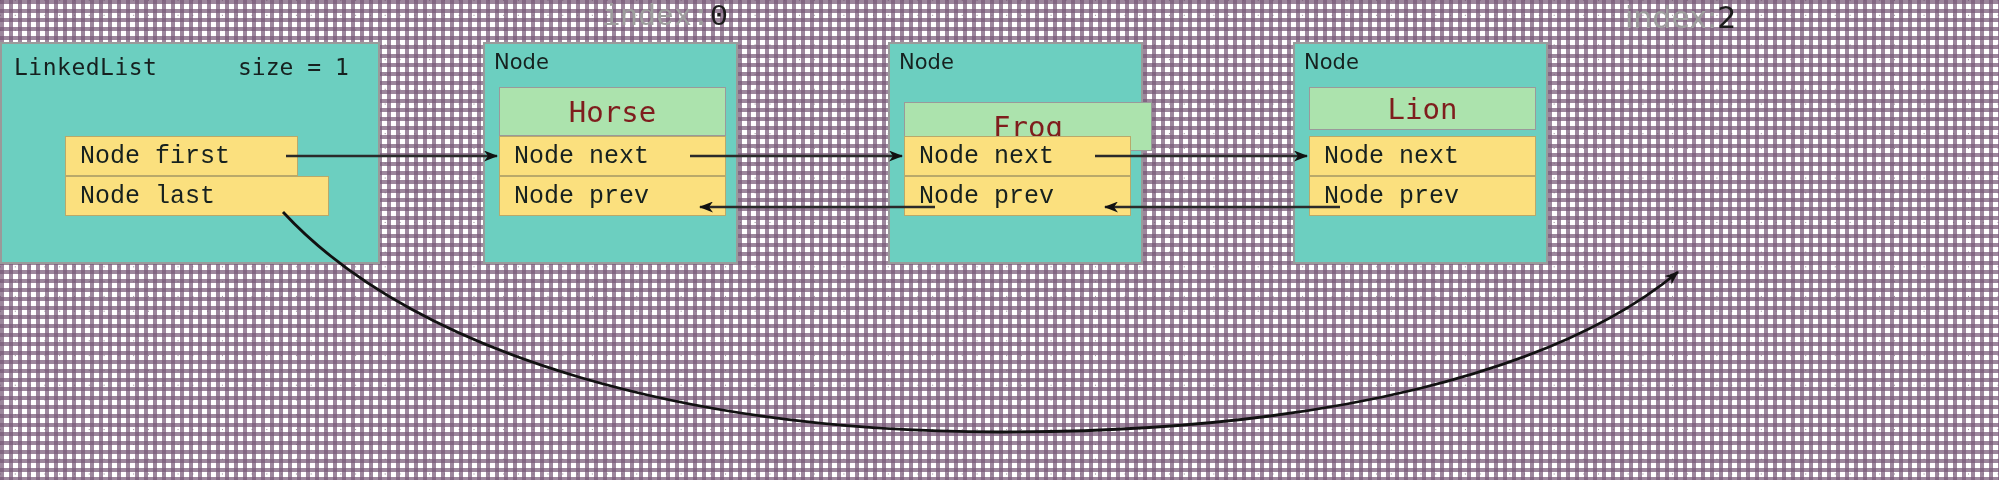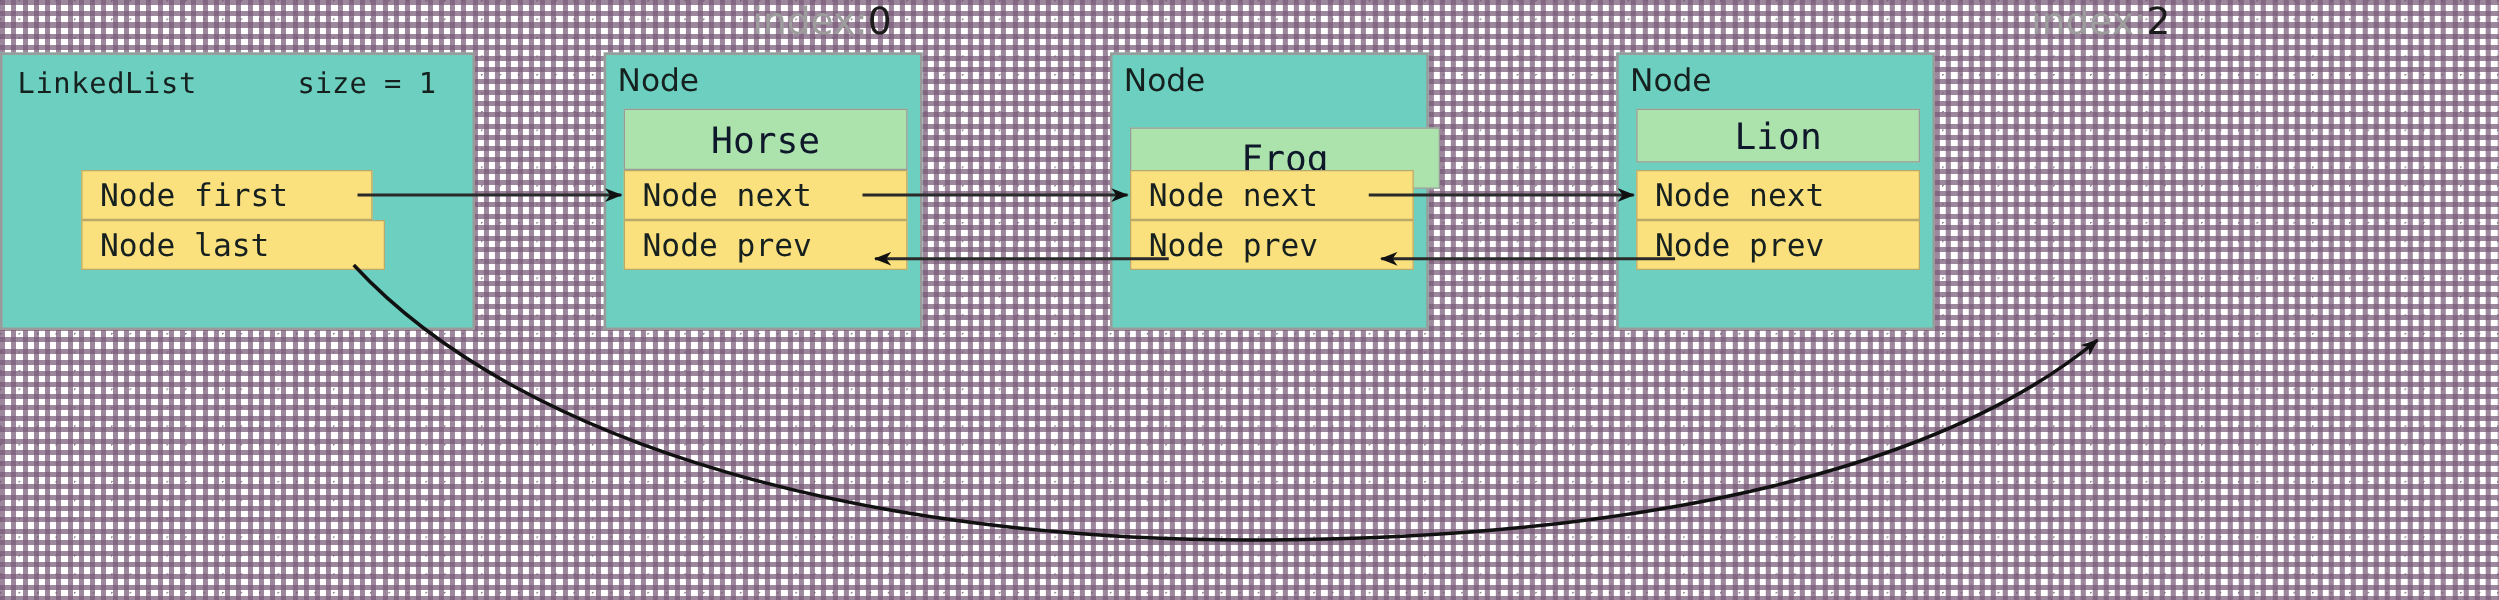--- a/index.html
+++ b/index.html
@@ -49,41 +49,42 @@
     position:absolute;left:12px;top:10px;
     font-size:23px;color:#16211f;letter-spacing:.5px;
     white-space:nowrap;
   }
   .ll-size{
     position:absolute;left:236px;top:10px;
     font-size:23px;color:#16211f;white-space:nowrap;
   }
   .node-label{
     position:absolute;left:9px;top:6px;
-    font-size:25px;color:#16211f;
+    font-size:21px;color:#16211f;
     font-family:"DejaVu Sans", sans-serif;
     white-space:nowrap;
   }
 
   .field{
     position:absolute;
     background:#fbe07e;
     border:1px solid #b9a96a;
     box-sizing:border-box;
     font-size:25px;color:#16211f;
     display:flex;align-items:center;
     padding-left:14px;
     white-space:nowrap;
+    font-family:Liberation Mono, monospace;
   }
   .valuebox{
     position:absolute;
     background:#ace3ad;
     border:1px solid #9a9a9a;
     box-sizing:border-box;
-    font-size:29px;color:#0f172a;
+    font-size:29px;color:#7f1d1d;
     display:flex;align-items:center;justify-content:center;
     white-space:nowrap;
   }
 
   .idx{
     position:absolute;top:0px;
     font-family:"DejaVu Sans", sans-serif;
     font-size:30px;
     color:#9d9d9d;
     white-space:nowrap;
@@ -91,32 +92,32 @@
   .idx b{color:#1b1b1b;font-weight:400;}
 
   svg.arrows{position:absolute;left:0;top:0;width:1999px;height:480px;pointer-events:none;}
 </style>
 </head>
 <body>
 
 <div id="stage">
   <div id="gridmajor"></div>
 
-  <div class="idx" style="left:602px;">
+  <div class="idx" style="left:602px;font-family:Liberation Mono, monospace;">
     <span>index:</span><b>0</b>
   </div>
   <div class="idx" style="left:1625px;">
     <span>index:</span><b>2</b>
   </div>
 
   <div class="tealbox" style="left:0;top:42px;width:380px;height:222px;">
     <div class="ll-title">LinkedList</div>
     <div class="ll-size">size = 1</div>
     <div class="field" style="left:63px;top:92px;width:233px;height:40px;">Node first</div>
-    <div class="field" style="left:63px;top:132px;width:243px;height:40px;">Node last</div>
+    <div class="field" style="left:63px;top:132px;width:264px;height:40px;">Node last</div>
   </div>
 
   <div class="tealbox" style="left:483px;top:42px;width:255px;height:222px;">
     <div class="node-label">Node</div>
     <div class="valuebox" style="left:14px;top:43px;width:227px;height:49px;">Horse</div>
     <div class="field" style="left:14px;top:92px;width:227px;height:40px;">Node next</div>
     <div class="field" style="left:14px;top:132px;width:227px;height:40px;">Node prev</div>
   </div>
 
   <div class="tealbox" style="left:888px;top:42px;width:255px;height:222px;">

